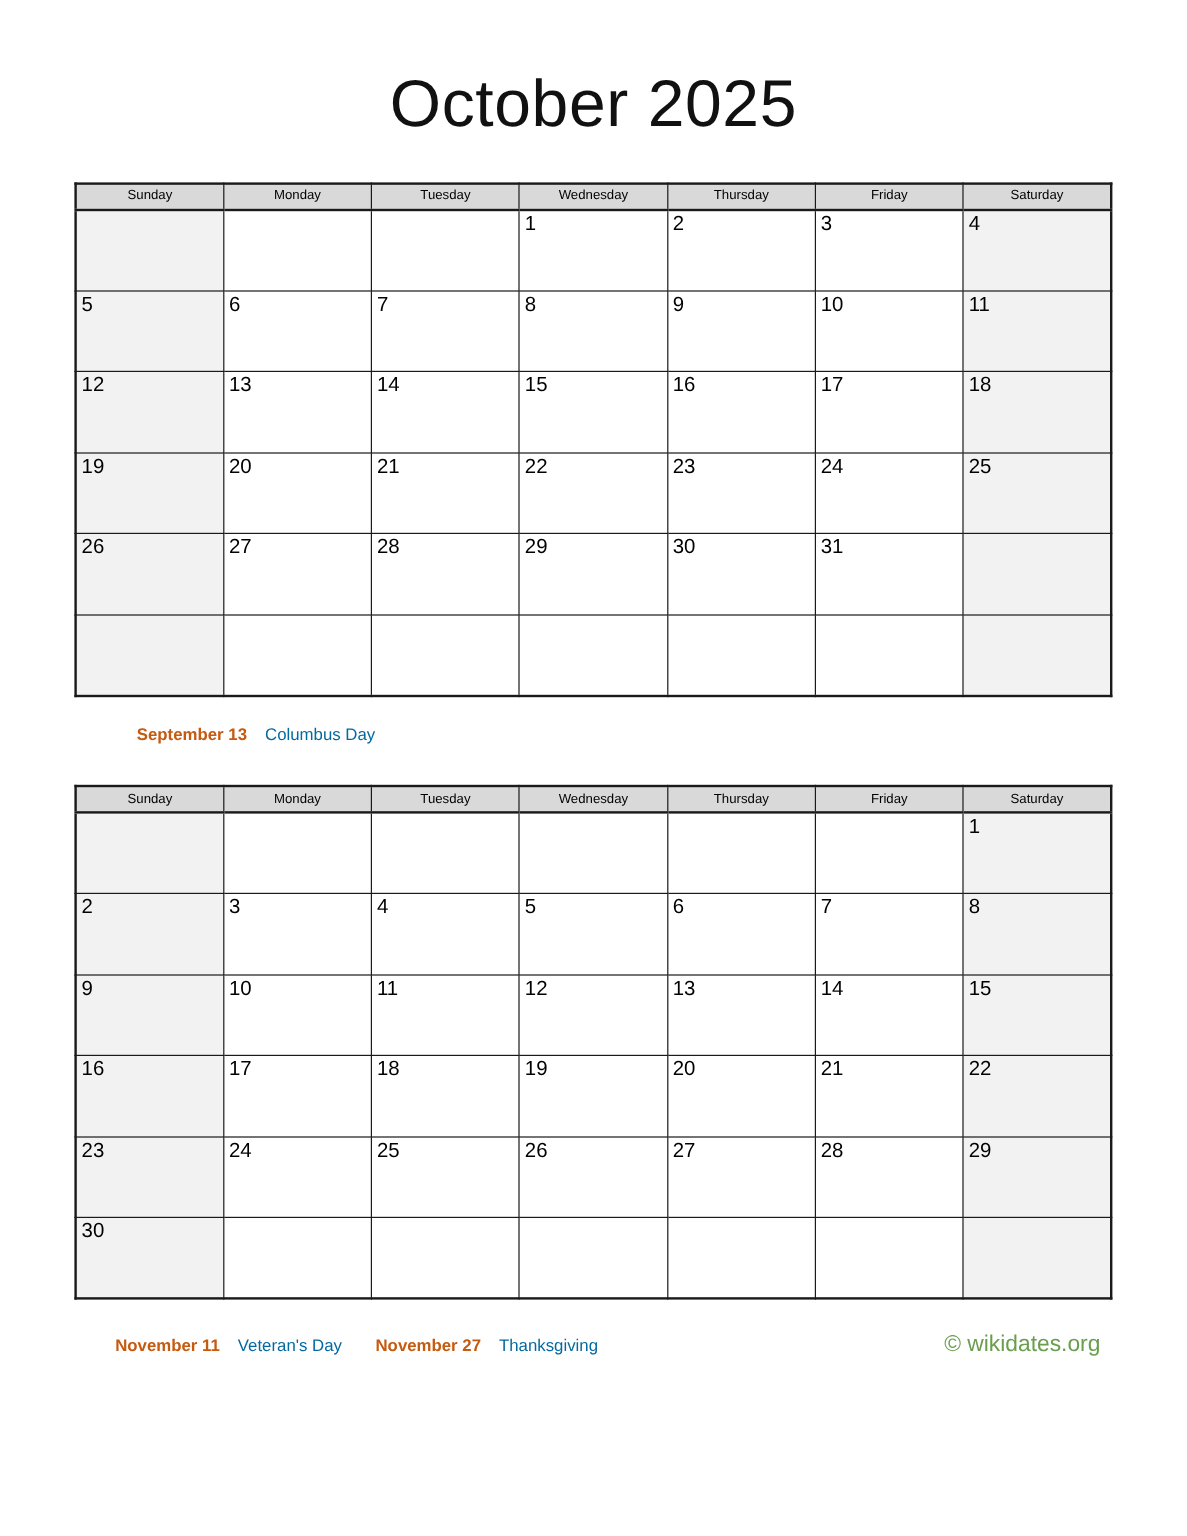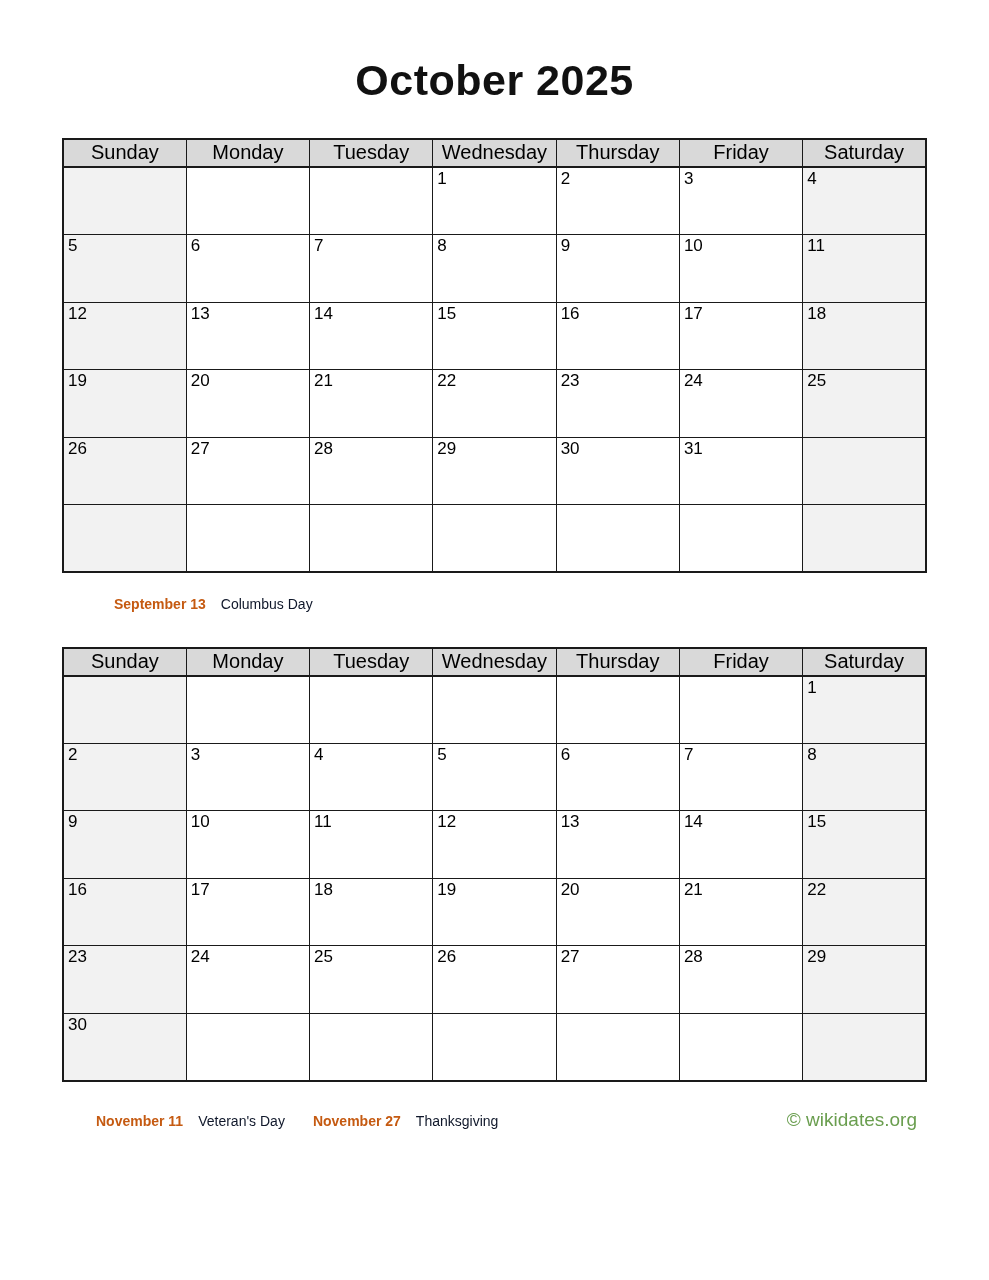--- a/index.html
+++ b/index.html
@@ -15,22 +15,22 @@
     width: 989px;
     height: 1280px;
     background: #ffffff;
     font-family: "Liberation Sans", sans-serif;
     color: #000000;
     overflow: hidden;
   }
   .content { width: 865px; margin: 0 auto; }
 
   .month-title {
-    font-size: 43px;
-    font-weight: 700;
+    font-size: 55px;
+    font-weight: 400;
     text-align: center;
     line-height: 1.12;
     margin: 0;
     color: #111111;
     letter-spacing: 0.5px;
   }
   .month-title.first { padding-top: 56px; }
   .month-title.second { padding-top: 26px; }
 
   table.calendar {
@@ -38,21 +38,21 @@
     margin: 34px auto 0 auto;
     border-collapse: collapse;
     table-layout: fixed;
     border: 2.5px solid var(--border-color);
   }
   table.calendar th {
     background: var(--header-bg);
     border: 1.6px solid var(--border-color);
     border-bottom-width: 2.2px;
     height: 22px;
-    font-size: 20px;
+    font-size: 11px;
     font-weight: 400;
     text-align: center;
     padding: 1px 0 2px 0;
   }
   table.calendar td {
     border: 1.6px solid var(--border-color);
     height: 67.5px;
     vertical-align: top;
     text-align: left;
     font-size: 17px;
@@ -75,21 +75,21 @@
     align-items: baseline;
     gap: 28px;
   }
   .holiday-item { white-space: nowrap; }
   .holiday-item + .holiday-item { }
   .holiday-date {
     color: var(--holiday-date);
     font-weight: 700;
     margin-right: 15px;
   }
-  .holiday-name { color: #0f172a; }
+  .holiday-name { color: #0369a1; }
   .credit {
     margin-left: auto;
     color: var(--credit-green);
     font-size: 19px;
   }
 </style>
 </head>
 <body>
 
 <div class="page">

